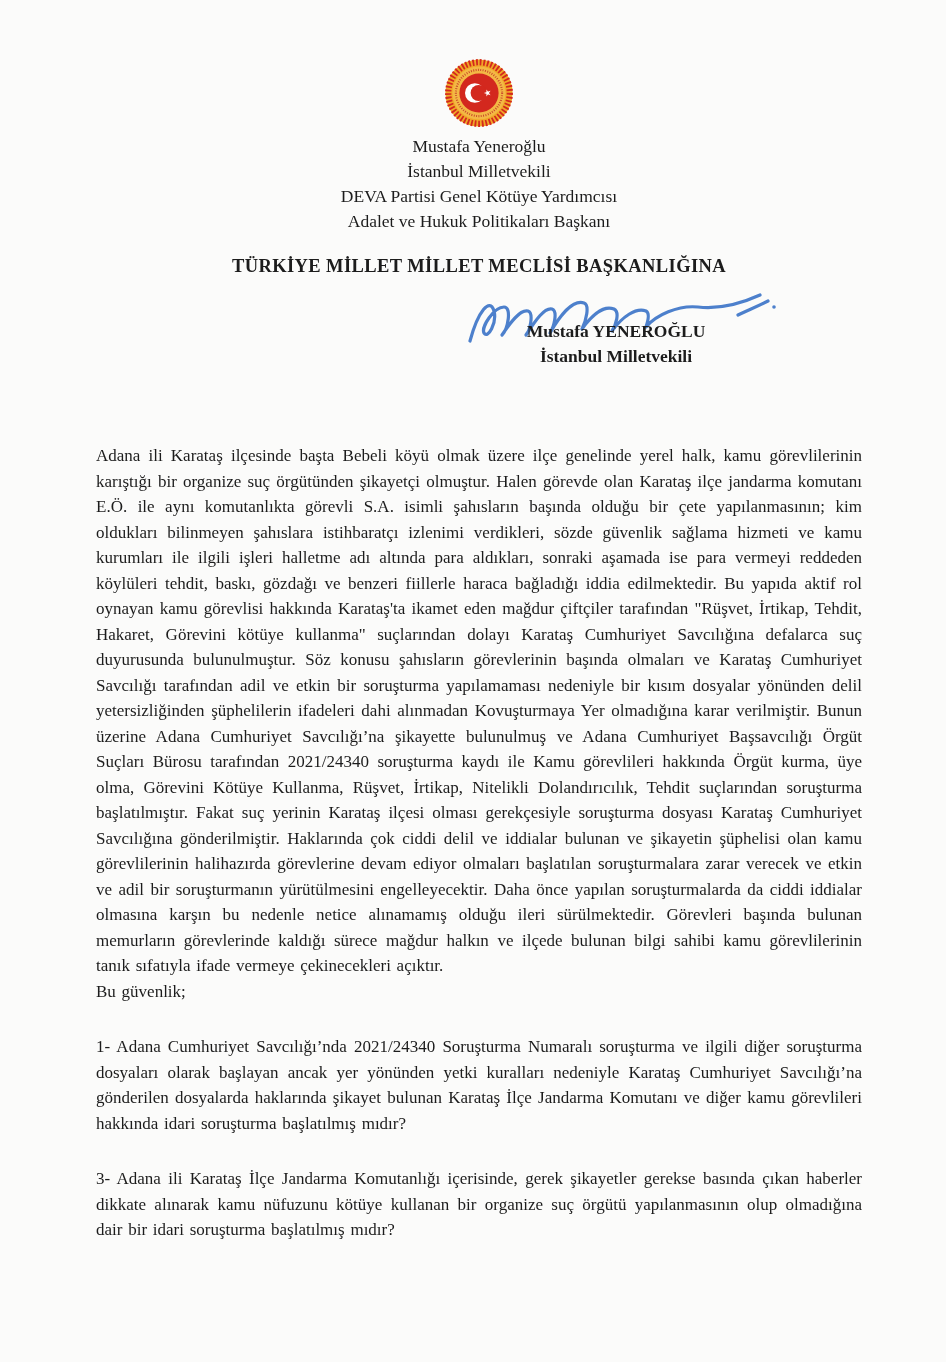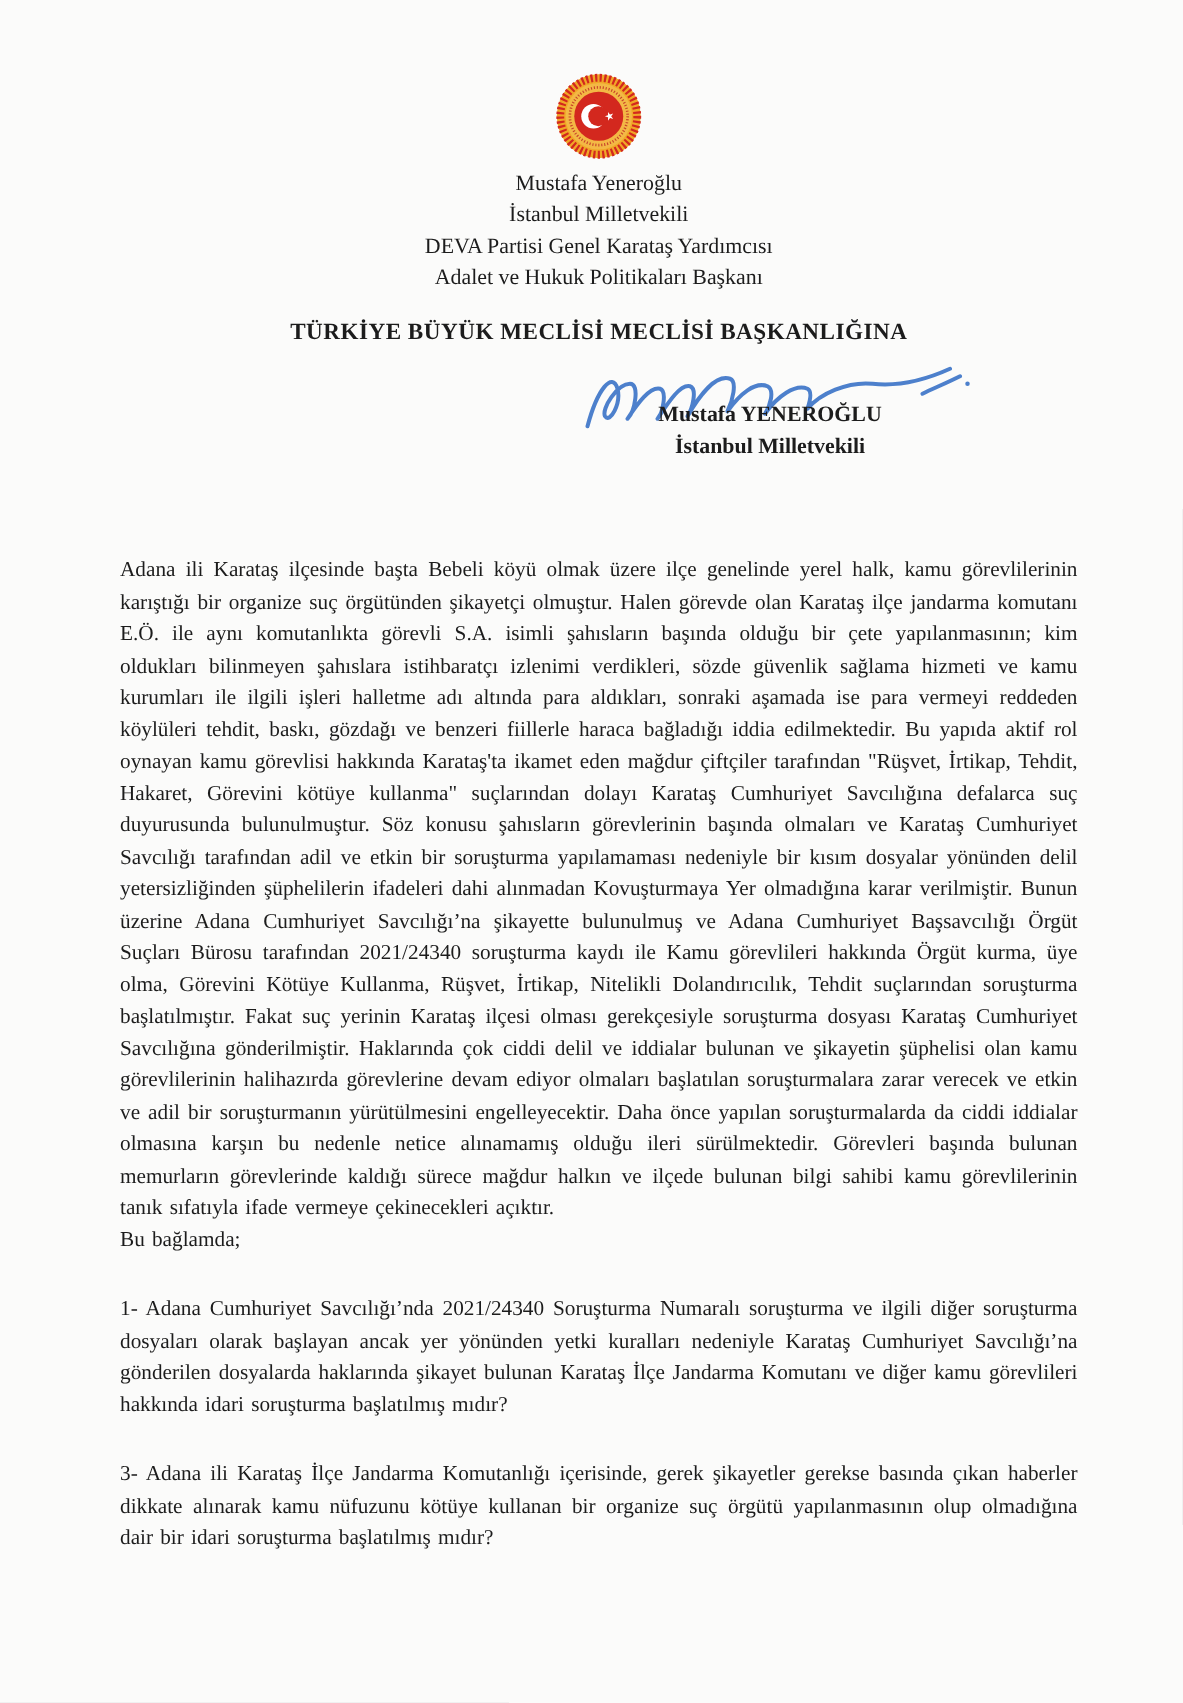--- a/index.html
+++ b/index.html
@@ -89,42 +89,42 @@
         <circle cx="50" cy="50" r="28" fill="#d3281e"></circle>
         <circle cx="44" cy="50" r="14" fill="#ffffff"></circle>
         <circle cx="49.5" cy="50" r="11.5" fill="#d3281e"></circle>
         <path d="M57 50 l9.5 -3.1 -5.9 8.1 0 -10 5.9 8.1 z" fill="#ffffff"></path>
       </svg>
     </div>
 
     <div class="header-block">
       <div>Mustafa Yeneroğlu</div>
       <div>İstanbul Milletvekili</div>
-      <div>DEVA Partisi Genel Karataş Yardımcısı</div>
+      <div>DEVA Partisi Genel Kötüye Yardımcısı</div>
       <div>Adalet ve Hukuk Politikaları Başkanı</div>
     </div>
 
-    <div class="doc-title">TÜRKİYE BÜYÜK MECLİSİ MECLİSİ BAŞKANLIĞINA</div>
+    <div class="doc-title">TÜRKİYE MİLLET MİLLET MECLİSİ BAŞKANLIĞINA</div>
 
 
     <div class="sig-block">
       <svg class="sig-ink" viewBox="0 0 350 64" aria-hidden="true">
         <path d="M28,56 C36,26 48,12 52,26 C55,38 46,54 42,48 C39,42 52,22 62,22 C70,22 66,44 60,50
                  C68,38 78,24 86,26 C92,28 88,46 84,50 C92,38 102,22 110,24 C116,26 112,42 108,48
                  C116,34 130,14 142,18 C148,20 144,36 140,44 C150,30 162,20 172,24 C178,27 174,40 170,46
                  C180,32 194,22 204,26 C208,28 206,36 204,42 C214,30 236,20 256,22 C274,24 296,20 318,10
                  M296,30 C304,26 314,22 326,16" fill="none" stroke="#4d80cc" stroke-width="3.2" stroke-linecap="round" stroke-linejoin="round"></path>
         <circle cx="332" cy="22" r="1.8" fill="#4d80cc"></circle>
       </svg>
       <div class="sig-text">
         <div>Mustafa YENEROĞLU</div>
         <div>İstanbul Milletvekili</div>
       </div>
     </div>
 
     <p class="para body-para">Adana ili Karataş ilçesinde başta Bebeli köyü olmak üzere ilçe genelinde yerel halk, kamu görevlilerinin karıştığı bir organize suç örgütünden şikayetçi olmuştur. Halen görevde olan Karataş ilçe jandarma komutanı E.Ö. ile aynı komutanlıkta görevli S.A. isimli şahısların başında olduğu bir çete yapılanmasının; kim oldukları bilinmeyen şahıslara istihbaratçı izlenimi verdikleri, sözde güvenlik sağlama hizmeti ve kamu kurumları ile ilgili işleri halletme adı altında para aldıkları, sonraki aşamada ise para vermeyi reddeden köylüleri tehdit, baskı, gözdağı ve benzeri fiillerle haraca bağladığı iddia edilmektedir. Bu yapıda aktif rol oynayan kamu görevlisi hakkında Karataş'ta ikamet eden mağdur çiftçiler tarafından "Rüşvet, İrtikap, Tehdit, Hakaret, Görevini kötüye kullanma" suçlarından dolayı Karataş Cumhuriyet Savcılığına defalarca suç duyurusunda bulunulmuştur. Söz konusu şahısların görevlerinin başında olmaları ve Karataş Cumhuriyet Savcılığı tarafından adil ve etkin bir soruşturma yapılamaması nedeniyle bir kısım dosyalar yönünden delil yetersizliğinden şüphelilerin ifadeleri dahi alınmadan Kovuşturmaya Yer olmadığına karar verilmiştir. Bunun üzerine Adana Cumhuriyet Savcılığı’na şikayette bulunulmuş ve Adana Cumhuriyet Başsavcılığı Örgüt Suçları Bürosu tarafından 2021/24340 soruşturma kaydı ile Kamu görevlileri hakkında Örgüt kurma, üye olma, Görevini Kötüye Kullanma, Rüşvet, İrtikap, Nitelikli Dolandırıcılık, Tehdit suçlarından soruşturma başlatılmıştır. Fakat suç yerinin Karataş ilçesi olması gerekçesiyle soruşturma dosyası Karataş Cumhuriyet Savcılığına gönderilmiştir. Haklarında çok ciddi delil ve iddialar bulunan ve şikayetin şüphelisi olan kamu görevlilerinin halihazırda görevlerine devam ediyor olmaları başlatılan soruşturmalara zarar verecek ve etkin ve adil bir soruşturmanın yürütülmesini engelleyecektir. Daha önce yapılan soruşturmalarda da ciddi iddialar olmasına karşın bu nedenle netice alınamamış olduğu ileri sürülmektedir. Görevleri başında bulunan memurların görevlerinde kaldığı sürece mağdur halkın ve ilçede bulunan bilgi sahibi kamu görevlilerinin tanık sıfatıyla ifade vermeye çekinecekleri açıktır.</p>
-    <p class="para followup">Bu bağlamda;</p>
+    <p class="para followup">Bu güvenlik;</p>
 
     <p class="para question">1- Adana Cumhuriyet Savcılığı’nda 2021/24340 Soruşturma Numaralı soruşturma ve ilgili diğer soruşturma dosyaları olarak başlayan ancak yer yönünden yetki kuralları nedeniyle Karataş Cumhuriyet Savcılığı’na gönderilen dosyalarda haklarında şikayet bulunan Karataş İlçe Jandarma Komutanı ve diğer kamu görevlileri hakkında idari soruşturma başlatılmış mıdır?</p>
     <p class="para question">3- Adana ili Karataş İlçe Jandarma Komutanlığı içerisinde, gerek şikayetler gerekse basında çıkan haberler dikkate alınarak kamu nüfuzunu kötüye kullanan bir organize suç örgütü yapılanmasının olup olmadığına dair bir idari soruşturma başlatılmış mıdır?</p>
 
   </div>
 </div>
 
 </body></html>

